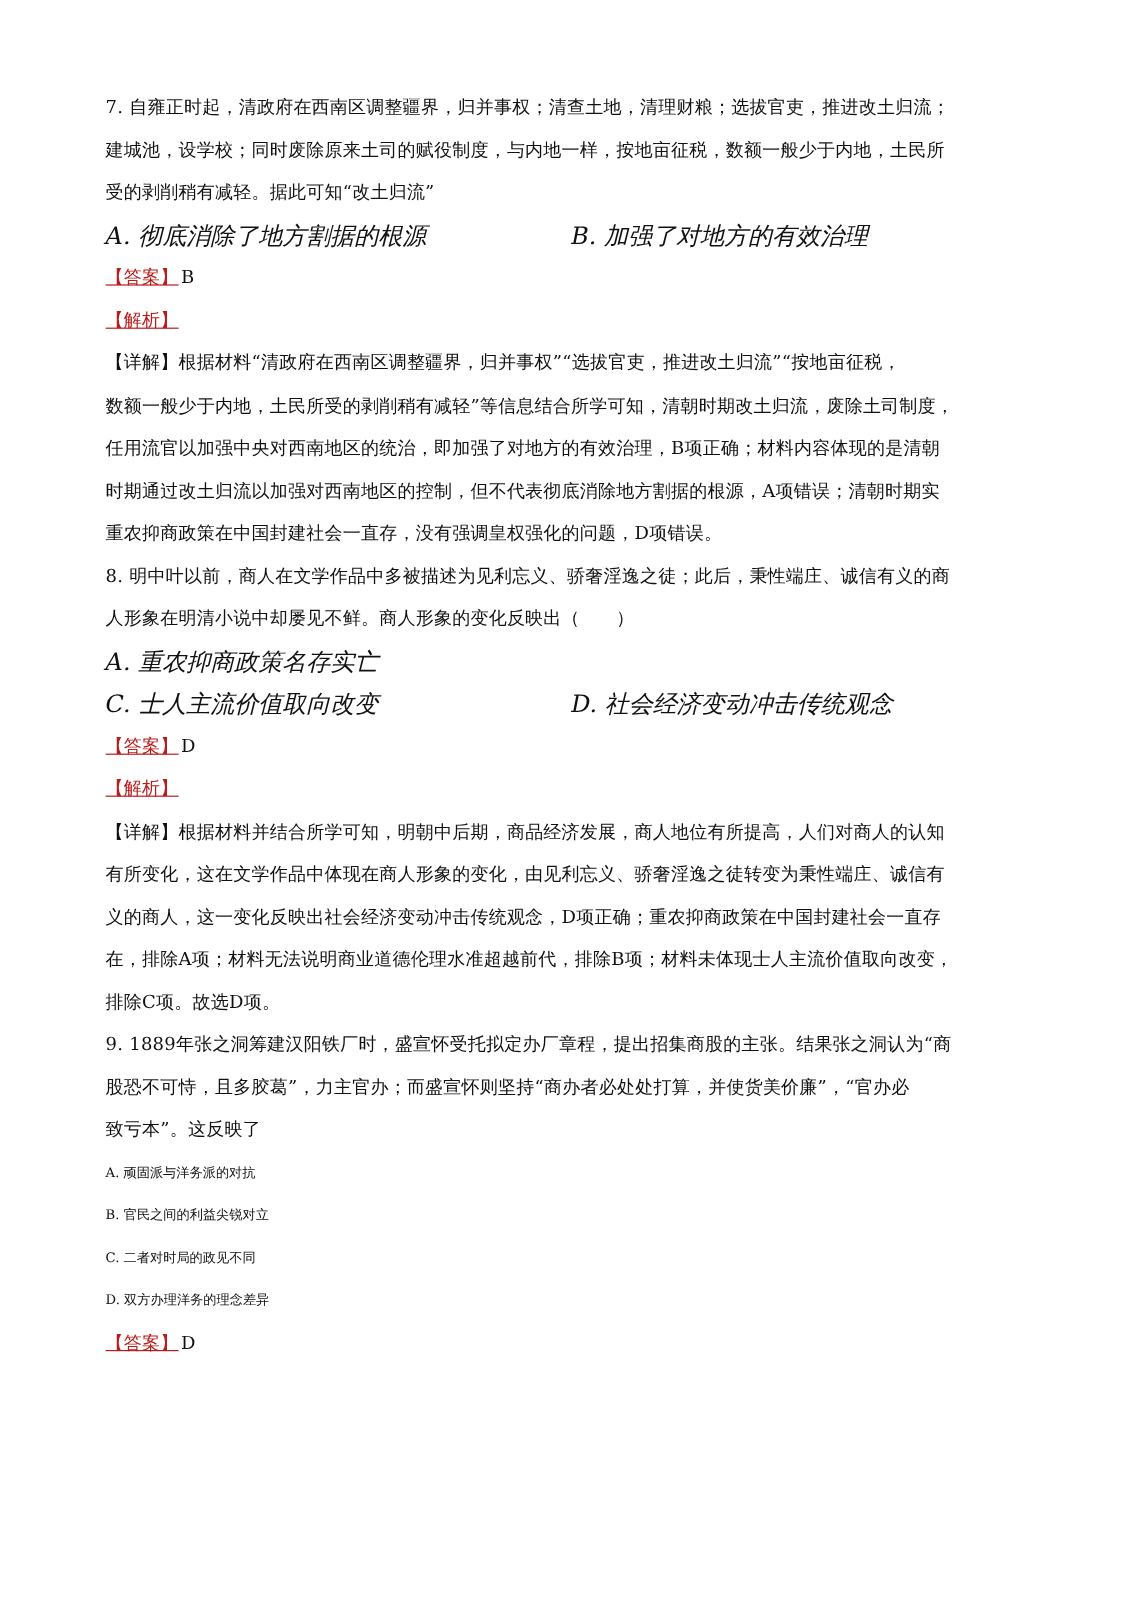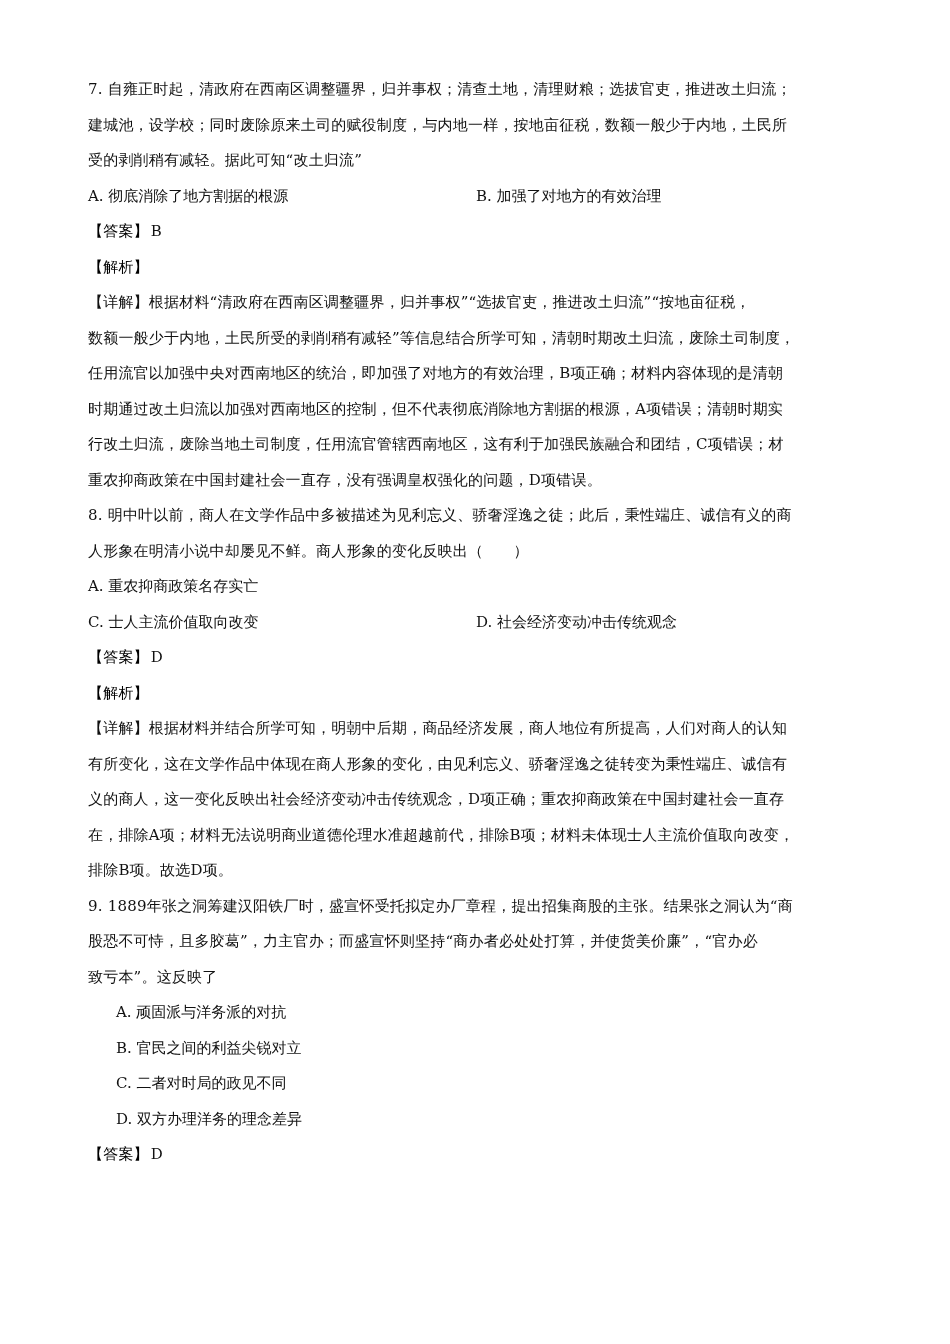--- a/index.html
+++ b/index.html
@@ -1,23 +1,23 @@
 <!DOCTYPE html>
 <html><head>
 <meta charset="utf-8">
 <style>
   html, body { margin: 0; padding: 0; background: #ffffff; }
   body { width: 950px; height: 1344px; position: relative; overflow: hidden;
          font-family: "DejaVu Serif", "Liberation Serif", serif; color: #111; }
   .page { position: absolute; left: 88px; top: 72px; width: 780px; }
   .line { font-size: 15px; line-height: 35.5px; white-space: nowrap; letter-spacing: 0.2px; }
   .opts { display: flex; }
-  .opt { width: 388px; font-size: 15px; line-height: 35.5px; white-space: nowrap; }
-  .opt-full { font-size: 15px; line-height: 35.5px; white-space: nowrap; margin-left: 28px; }
-  .tag { color: #000000; }
+  .opt { width: 388px; font-size: 20px; line-height: 35.5px; white-space: nowrap; font-style: italic; }
+  .opt-full { font-size: 11px; line-height: 35.5px; white-space: nowrap; }
+  .tag { color: #b91c1c; text-decoration: underline; }
   .ans { margin-left: 2px; }
 </style>
 </head>
 <body>
 
 <div class="page">
 
   <section>
     <div class="line">7. 自雍正时起，清政府在西南区调整疆界，归并事权；清查土地，清理财粮；选拔官吏，推进改土归流；</div>
     <div class="line">建城池，设学校；同时废除原来土司的赋役制度，与内地一样，按地亩征税，数额一般少于内地，土民所</div>
@@ -31,21 +31,20 @@
     </div>
     <div class="line">
       <span class="tag">【解析】</span>
     </div>
     <div class="line">
       <span>【详解】</span><span>根据材料“清政府在西南区调整疆界，归并事权”“选拔官吏，推进改土归流”“按地亩征税，</span>
     </div>
     <div class="line">数额一般少于内地，土民所受的剥削稍有减轻”等信息结合所学可知，清朝时期改土归流，废除土司制度，</div>
     <div class="line">任用流官以加强中央对西南地区的统治，即加强了对地方的有效治理，B项正确；材料内容体现的是清朝</div>
     <div class="line">时期通过改土归流以加强对西南地区的控制，但不代表彻底消除地方割据的根源，A项错误；清朝时期实</div>
-    <div class="line">行改土归流，废除当地土司制度，任用流官管辖西南地区，这有利于加强民族融合和团结，C项错误；材</div>
     <div class="line">重农抑商政策在中国封建社会一直存，没有强调皇权强化的问题，D项错误。</div>
   </section>
 
   <section>
     <div class="line">8. 明中叶以前，商人在文学作品中多被描述为见利忘义、骄奢淫逸之徒；此后，秉性端庄、诚信有义的商</div>
     <div class="line">人形象在明清小说中却屡见不鲜。商人形象的变化反映出（　　）</div>
     <div class="opts">
       <div class="opt">A. 重农抑商政策名存实亡</div>
     </div>
     <div class="opts">
@@ -57,21 +56,21 @@
     </div>
     <div class="line">
       <span class="tag">【解析】</span>
     </div>
     <div class="line">
       <span>【详解】</span><span>根据材料并结合所学可知，明朝中后期，商品经济发展，商人地位有所提高，人们对商人的认知</span>
     </div>
     <div class="line">有所变化，这在文学作品中体现在商人形象的变化，由见利忘义、骄奢淫逸之徒转变为秉性端庄、诚信有</div>
     <div class="line">义的商人，这一变化反映出社会经济变动冲击传统观念，D项正确；重农抑商政策在中国封建社会一直存</div>
     <div class="line">在，排除A项；材料无法说明商业道德伦理水准超越前代，排除B项；材料未体现士人主流价值取向改变，</div>
-    <div class="line">排除B项。故选D项。</div>
+    <div class="line">排除C项。故选D项。</div>
   </section>
 
   <section>
     <div class="line">9. 1889年张之洞筹建汉阳铁厂时，盛宣怀受托拟定办厂章程，提出招集商股的主张。结果张之洞认为“商</div>
     <div class="line">股恐不可恃，且多胶葛”，力主官办；而盛宣怀则坚持“商办者必处处打算，并使货美价廉”，“官办必</div>
     <div class="line">致亏本”。这反映了</div>
     <div class="opt-full">A. 顽固派与洋务派的对抗</div>
     <div class="opt-full">B. 官民之间的利益尖锐对立</div>
     <div class="opt-full">C. 二者对时局的政见不同</div>
     <div class="opt-full">D. 双方办理洋务的理念差异</div>

